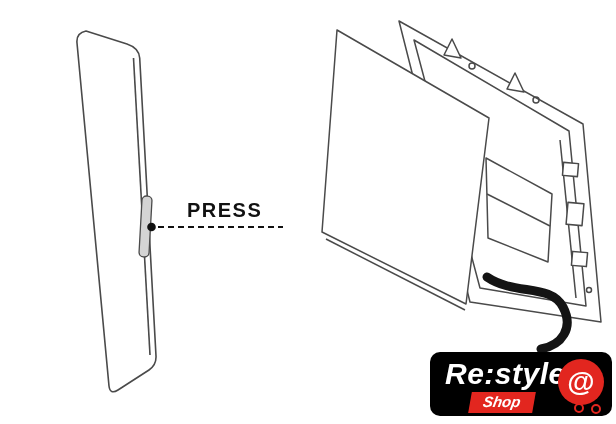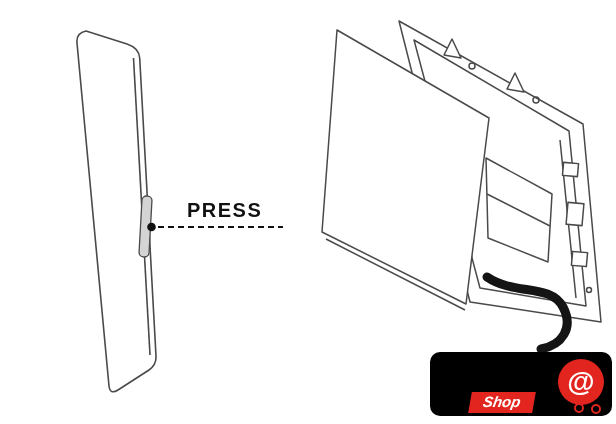--- a/index.html
+++ b/index.html
@@ -85,20 +85,21 @@
       <path d="M 487 194 L 550 226"></path>
 
       <path fill="#ffffff" d="M 337 30 L 322 232 L 466 304 L 489 118 Z"></path>
       <path d="M 326 239 L 465 310"></path>
     </g>
 
     <path d="M 487 277 C 515 296 550 283 563 307 C 574 328 562 345 541 349" fill="none" stroke="#141414" stroke-width="9" stroke-linecap="round"></path>
   </svg>
 
   <div class="logo">
+    <div class="brand">Re:style</div>
     <div class="shop-badge">Shop</div>
     <div class="at-circle">
       <span>@</span>
     </div>
     <div class="wheel w1"></div>
     <div class="wheel w2"></div>
   </div>
 
 </div>
 

